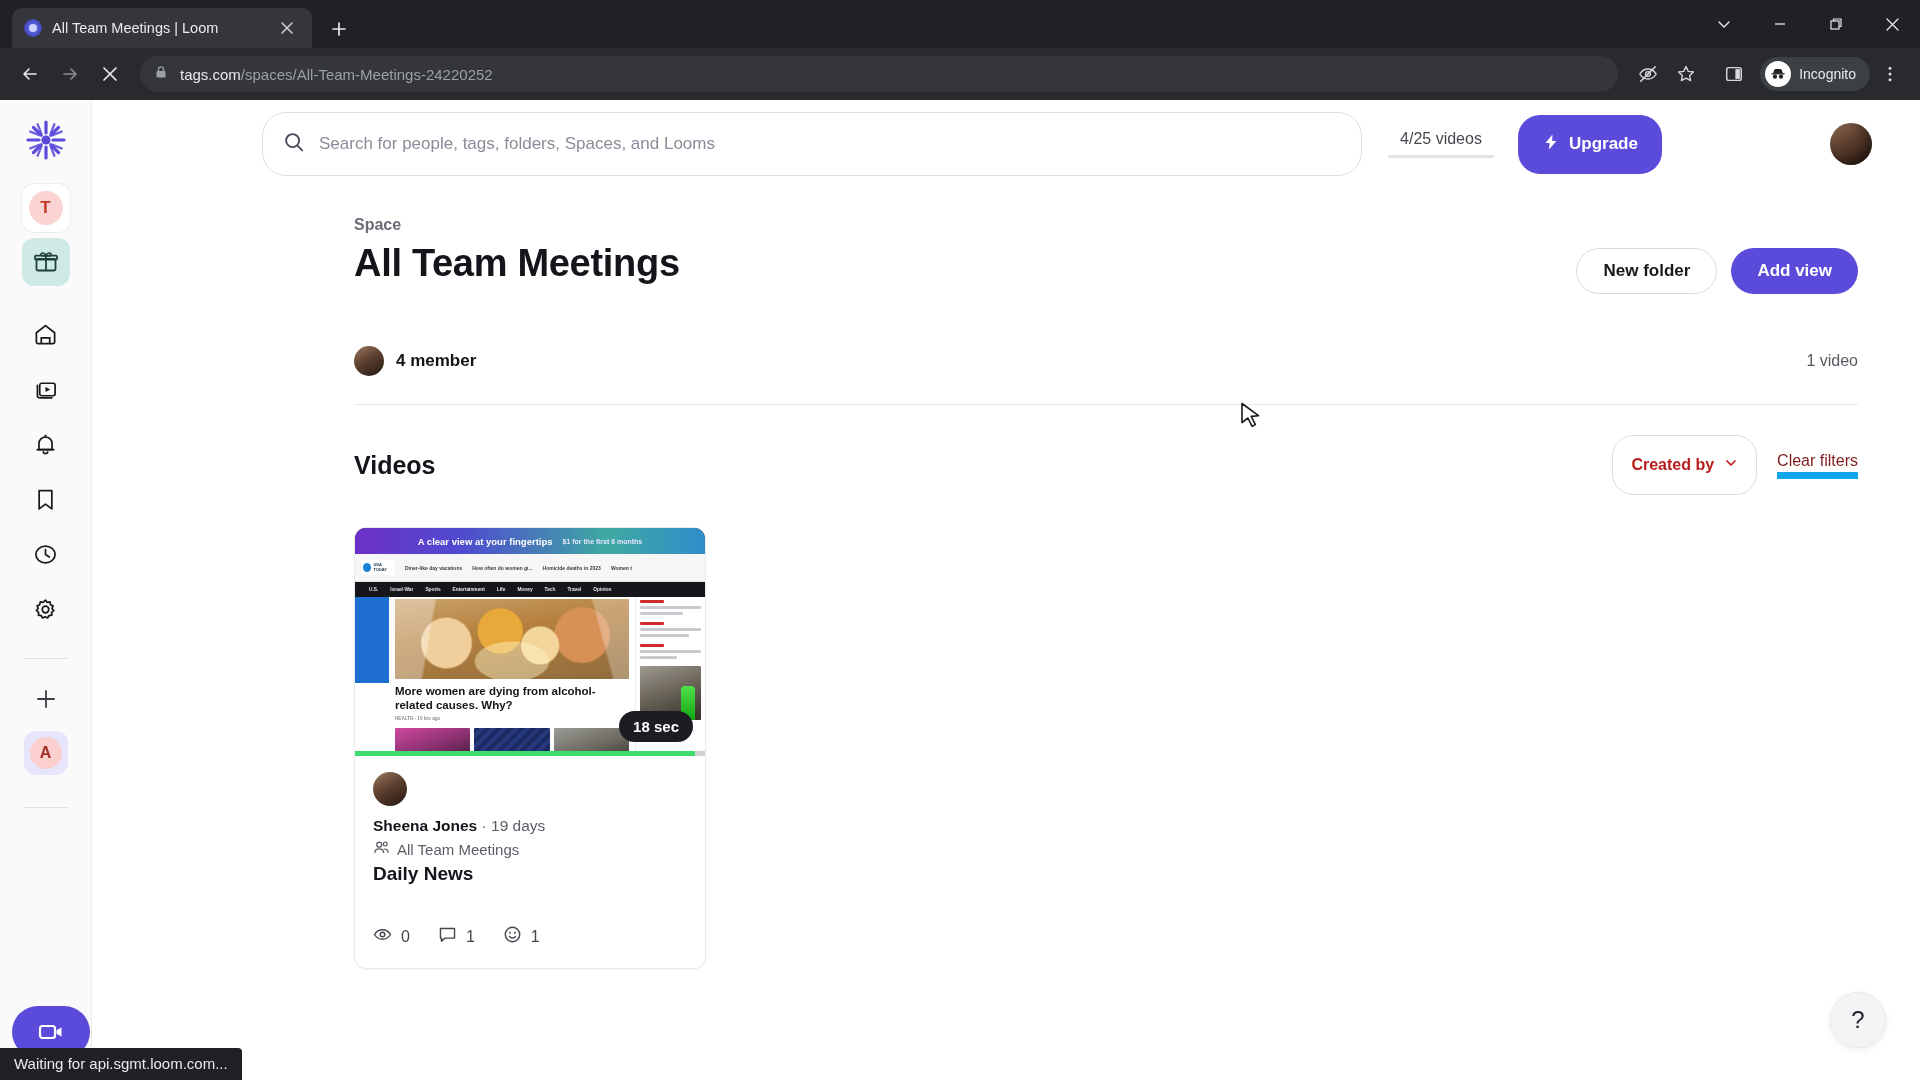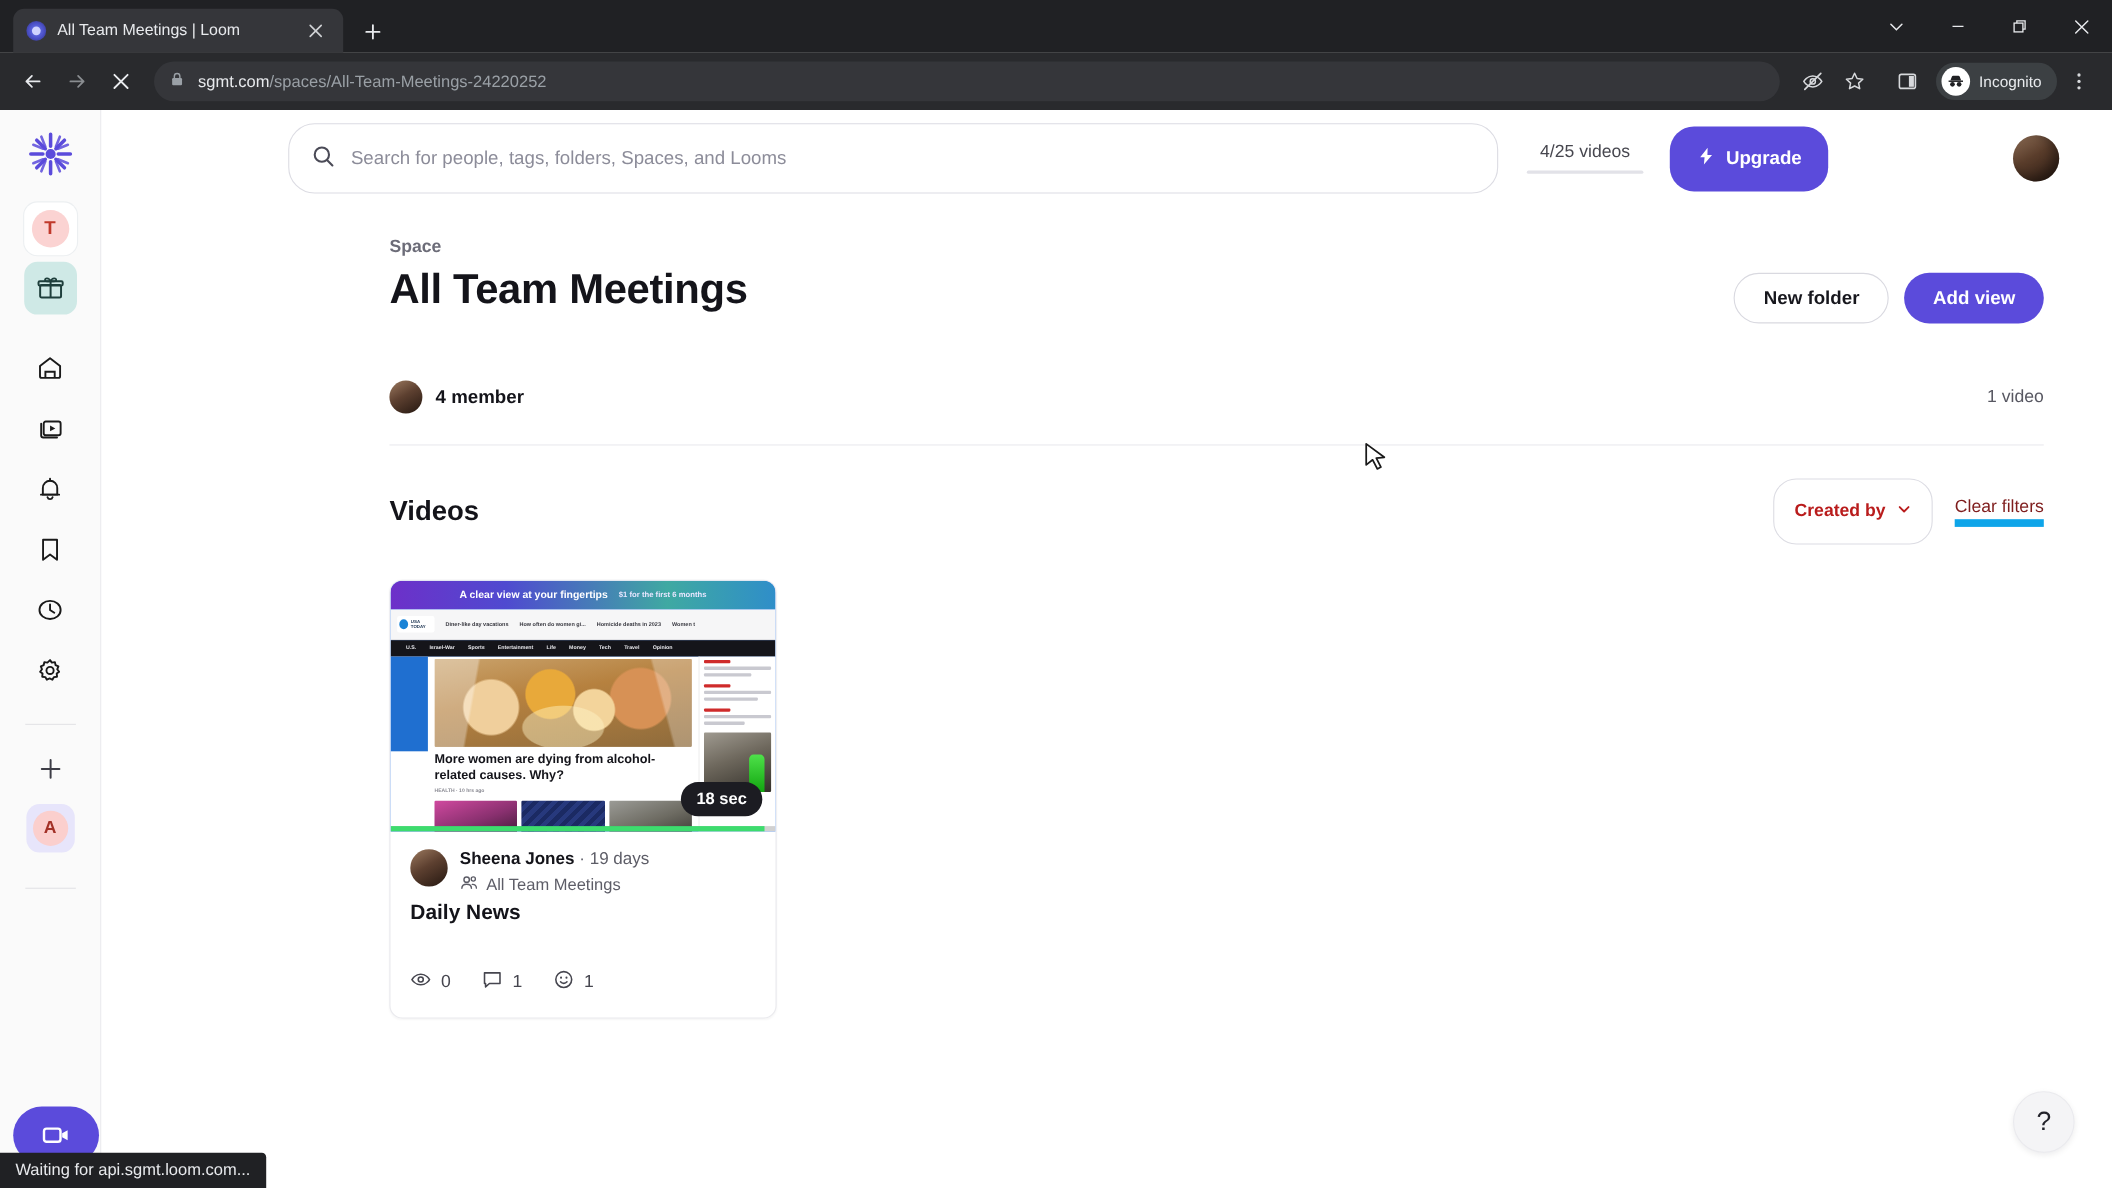--- a/index.html
+++ b/index.html
@@ -192,21 +192,21 @@
   .clear-filters {
     font-size: 16px; color: #7f1d1d; border-bottom: 7px solid #0ea5e9; padding-bottom: 2px;
   }
 
   
   .grid { margin-top: 32px; display: flex; gap: 24px; }
   .card {
     width: 352px; border: 1px solid #eaeaee; border-radius: 12px; overflow: hidden;
     background: #fff; box-shadow: 0 1px 2px rgba(16,16,30,.04);
   }
-  .thumb { height: 228px; position: relative; overflow: hidden; background: #3b82f6; }
+  .thumb { height: 228px; position: relative; overflow: hidden; background: #0f172a; }
   .thumb-banner {
     height: 26px; background: linear-gradient(90deg,#6d30c9 0%,#4f4ad0 30%,#3fa9a2 72%,#2f8ec9 100%);
     display: flex; align-items: center; justify-content: center; gap: 10px;
   }
   .tb-main { color: #fff; font-size: 9.5px; font-weight: 700; }
   .tb-sub { color: #e8e6ff; font-size: 7px; font-weight: 700; }
   .thumb-navbar {
     height: 28px; background: #f6f6f7; display: flex; align-items: center;
     padding: 0 6px; gap: 10px; border-bottom: 1px solid #e2e2e4;
   }
@@ -266,21 +266,21 @@
   .duration {
     position: absolute; right: 12px; bottom: 14px; background: #1c1c22; color: #fff;
     border-radius: 16px; padding: 7px 14px; font-size: 15px; font-weight: 700;
   }
   .progress-strip {
     position: absolute; left: 0; bottom: 0; height: 5px; width: 100%; background: rgba(0,0,0,.18);
   }
   .progress-strip i { display: block; height: 100%; width: 97%; background: #3ddc6e; }
 
   .card-body { padding: 16px 18px 0 18px; }
-  .author-row { display: flex; align-items: flex-start; gap: 11px; }
+  .author-row { display: flex; align-items: flex-start; gap: 11px; flex-direction: column; }
   .author-av {
     width: 34px; height: 34px; border-radius: 50%; flex: none;
     background: linear-gradient(150deg,#9c7a60 0%,#5d4030 45%,#241710 100%);
   }
   .author-name { font-size: 15.5px; color: #14141a; }
   .author-name b { font-weight: 700; }
   .author-name span { color: #5d5d67; }
   .space-line {
     margin-top: 4px; display: flex; align-items: center; gap: 7px;
     font-size: 15px; color: #5d5d67;
@@ -364,21 +364,21 @@
           <path d="M3 3l12 12M15 3L3 15" stroke="currentColor" stroke-width="1.7" stroke-linecap="round"></path>
         </svg>
     </div>
     <div class="omnibox">
       <span>
         <svg width="14" height="14" viewBox="0 0 14 14">
             <rect x="2.5" y="6" width="9" height="6.5" rx="1" fill="#9aa0a6"></rect>
             <path d="M4.5 6V4.3a2.5 2.5 0 015 0V6" stroke="#9aa0a6" stroke-width="1.3" fill="none"></path>
           </svg>
       </span>
-      <span class="omni-url"><b>sgmt.com</b><span>/spaces/All-Team-Meetings-24220252</span></span>
+      <span class="omni-url"><b>tags.com</b><span>/spaces/All-Team-Meetings-24220252</span></span>
     </div>
     <div class="tb-icons">
       <div class="tb-ic">
         <svg width="20" height="20" viewBox="0 0 22 22">
             <path d="M2 11s3.3-5.5 9-5.5 9 5.5 9 5.5-3.3 5.5-9 5.5S2 11 2 11z" stroke="currentColor" stroke-width="1.5" fill="none"></path>
             <circle cx="11" cy="11" r="2.6" stroke="currentColor" stroke-width="1.5" fill="none"></circle>
             <path d="M3 19L19 3" stroke="currentColor" stroke-width="1.7" stroke-linecap="round"></path>
           </svg>
       </div>
       <div class="tb-ic">

